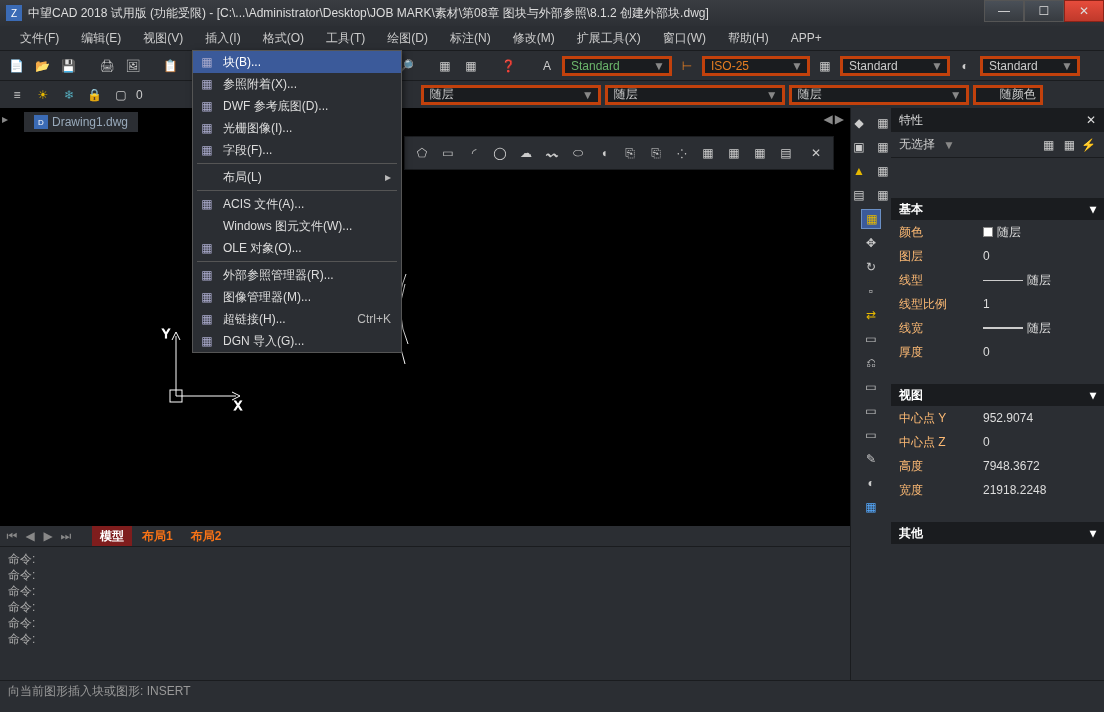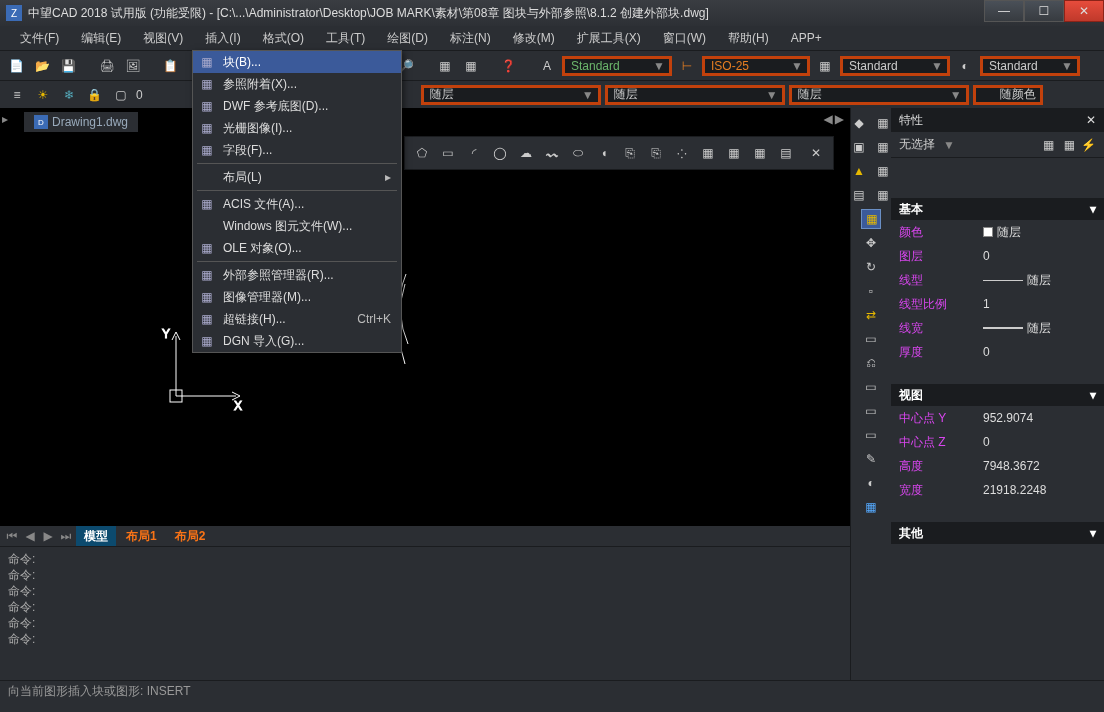--- a/index.html
+++ b/index.html
@@ -38,28 +38,28 @@
 .rpmain{flex:1; background:#2b2e33;}
 .rptitle{height:24px; background:#1a1c1f; display:flex; align-items:center; padding:0 8px; color:#ddd;}
 .rptitle .x{margin-left:auto;}
 .rpsub{height:26px; display:flex; align-items:center; padding:0 8px; gap:6px; background:#2b2e33; border-bottom:1px solid #1a1c1f;}
 .rpsub .dd{margin-left:2px;color:#888;}
 .rpsub .ic{margin-left:auto;width:18px;text-align:center;}
 .rplabel{height:40px;}
 .sechdr{height:22px; background:#1a1c1f; display:flex; align-items:center; padding:0 8px; color:#fff; font-weight:bold;}
 .sechdr .arr{margin-left:auto;}
 .proprow{height:24px; display:flex; align-items:center;}
-.proprow .k{width:92px; padding-left:8px; color:#d946ef;}
+.proprow .k{width:92px; padding-left:8px; color:#fdba74;}
 .proprow .v{flex:1; color:#ddd; display:flex; align-items:center; gap:4px;}
 .swatch{width:10px;height:10px;border:1px solid #888;background:#fff;}
 .linetype{display:inline-block;width:40px;border-top:1px solid #ccc;}
 .tabs{position:absolute; left:0; bottom:166px; height:20px; background:#2b2e33; display:flex; align-items:center; padding:0 4px; gap:2px;}
 .tabs .nav{width:16px;text-align:center;color:#888;}
 .tabs .tab{padding:2px 8px; color:#f97316;font-weight:bold;}
-.tabs .tab.act{background:#0c4a6e;color:#fff;font-weight:bold;}
+.tabs .tab.act{background:#7f1d1d;color:#fff;font-weight:bold;margin-left:16px;}
 .cmdarea{position:absolute; left:0; bottom:20px; right:254px; height:146px; background:#2b2e33; border-top:1px solid #1a1c1f; display:flex;}
 .cmdscroll{flex:1; padding:4px 8px; background:#2b2e33; font-size:12px; line-height:16px;}
 .cmdscroll .line{color:#aaa;}
 .cmdinput{position:absolute; left:0; bottom:0; right:254px; height:20px; background:#1a1c1f; padding:2px 8px; color:#aaa;}
 .statusbar{position:absolute; left:0; bottom:0; right:0; height:32px; background:#2b2e33; padding:2px 8px; color:#999; border-top:1px solid #1a1c1f;}
 .vscroll{position:absolute; right:0; top:0; bottom:0; width:16px; background:#2b2e33;}
 svg{display:block;}
 .dimtick{color:#e67e22;}
 .stdlabel{color:#6bb56b;}
 </style>

